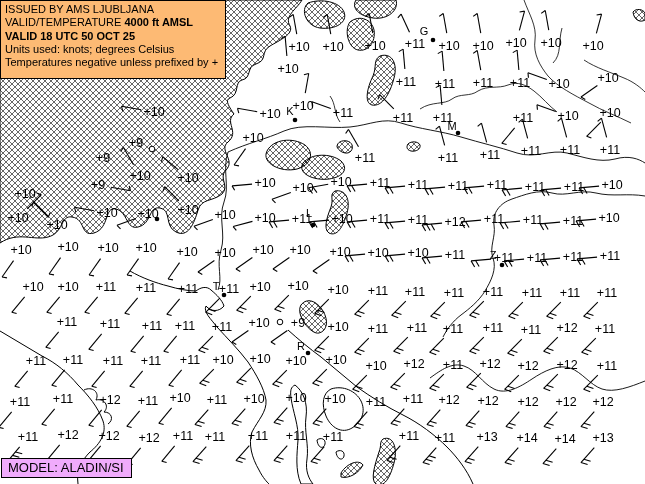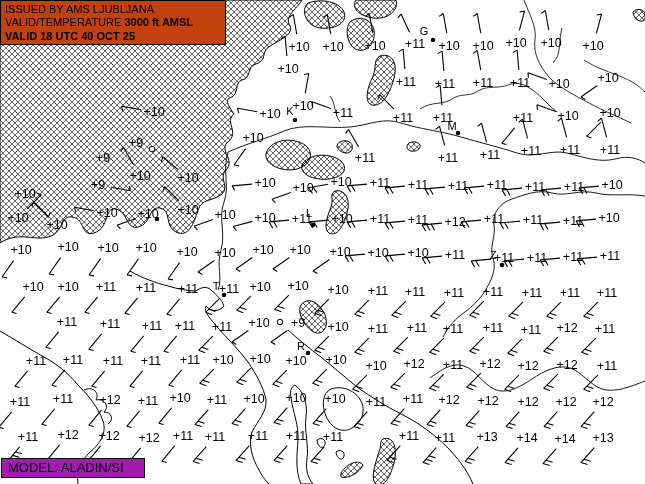--- a/index.html
+++ b/index.html
@@ -1,24 +1,24 @@
 <!DOCTYPE html>
 <html><head>
 <meta charset="utf-8">
 <style>
   html,body{margin:0;padding:0;background:#fff;}
   .page{position:relative;width:645px;height:484px;background:#fff;overflow:hidden;
         font-family:"Liberation Sans","DejaVu Sans",sans-serif;color:#000;}
   svg{position:absolute;left:0;top:0;}
-  .info-box{position:absolute;left:0;top:0;width:216px;background:#c2410c;
-            border:1px solid #000;padding:2px 4px 1px 4px;font-size:11px;line-height:13.3px;}
+  .info-box{position:absolute;left:0;top:0;width:216px;background:#fdba74;
+            border:1px solid #000;padding:2px 4px 9px 4px;font-size:11px;line-height:13.3px;}
   .info-box .ln{white-space:nowrap;}
   .b{font-weight:bold;}
-  .model-box{position:absolute;left:1px;top:458px;background:#a21caf;border:1px solid #000;
-             padding:1px 20px 2px 6px;font-size:13px;}
+  .model-box{position:absolute;left:1px;top:458px;background:#f0abfc;border:1px solid #000;
+             padding:1px 7px 2px 6px;font-size:13px;}
 </style>
 </head>
 <body>
 
 <div class="page">
 
   <svg id="map-svg" width="645" height="484" viewBox="0 0 645 484">
     <defs>
       <pattern id="xh" width="6" height="6" patternUnits="userSpaceOnUse">
         <path d="M0,0 L6,6 M6,0 L0,6" stroke="#000" stroke-width="0.6" fill="none"></path>
@@ -626,21 +626,23 @@
         <text x="493" y="259" text-anchor="middle" font-size="11" font-family="&quot;Liberation Sans&quot;,&quot;DejaVu Sans&quot;,sans-serif" fill="#000000">Z</text>
         <circle cx="502" cy="265" r="2.3" fill="#000000"></circle>
         <circle cx="157" cy="219" r="2.3" fill="#000000"></circle>
         <circle cx="152" cy="149" r="2.8" fill="#fff" stroke="#000000" stroke-width="1"></circle>
         <circle cx="280" cy="322" r="2.8" fill="#fff" stroke="#000000" stroke-width="1"></circle>
       </g>
   </svg>
 
   <div class="info-box">
     <div class="ln">ISSUED BY AMS LJUBLJANA</div>
-    <div class="ln"><span>VALID/TEMPERATURE </span><span class="b">3000 ft AMSL</span></div>
-    <div class="ln b">VALID 18 UTC 40 OCT 25</div>
+    <div class="ln"><span>VALID/TEMPERATURE </span><span class="b">4000 ft AMSL</span></div>
+    <div class="ln b">VALID 18 UTC 50 OCT 25</div>
+    <div class="ln">Units used: knots; degrees Celsius</div>
+    <div class="ln">Temperatures negative unless prefixed by +</div>
   </div>
 
   <div class="model-box">
     <span>MODEL: ALADIN/SI</span>
   </div>
 
 </div>
 
 </body></html>

